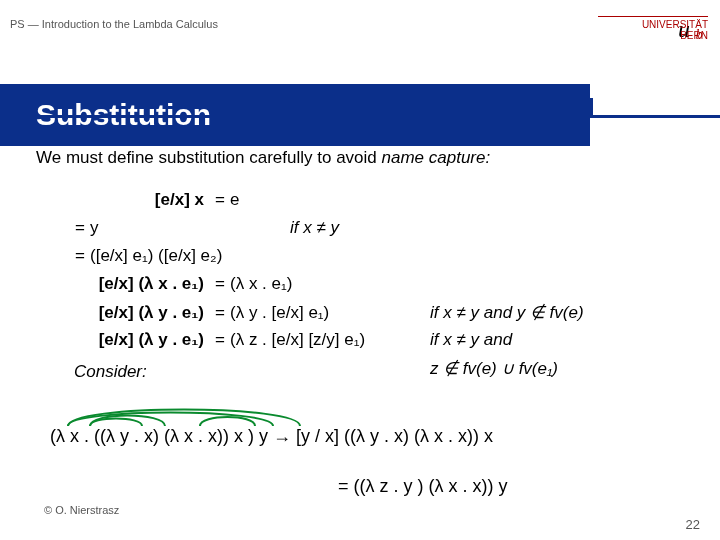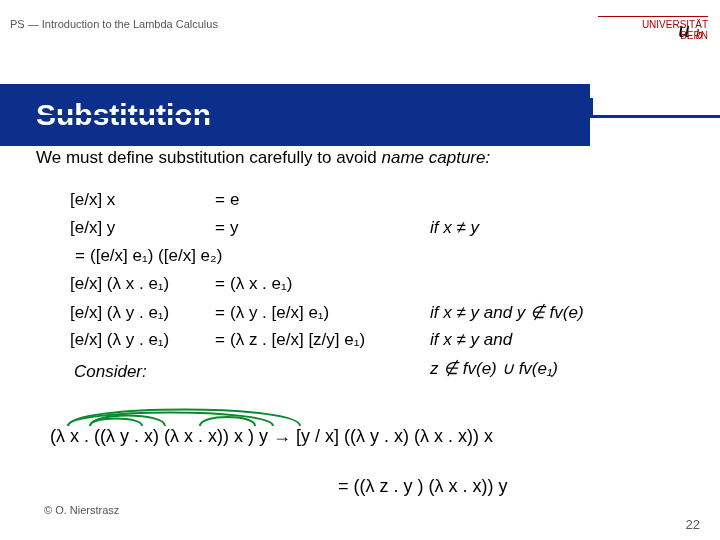--- a/index.html
+++ b/index.html
@@ -87,21 +87,21 @@
   }
   .intro .em { font-style: italic; }
   .rules {
     position: absolute;
     top: 190px;
     left: 70px;
     font-size: 17px;
     color: #000;
   }
   .rules .row { display: flex; align-items: baseline; height: 28px; }
-  .rules .lhs { width: 140px; padding-right: 6px; }
+  .rules .lhs { width: 140px; text-align: right; padding-right: 6px; font-weight: bold; }
   .rules .eq  { width: 20px; text-align: center; }
   .rules .rhs { width: 200px; text-align: left; white-space: nowrap; }
   .rules .cond { width: 220px; text-align: left; font-style: italic; white-space: nowrap; }
   .consider {
     position: absolute;
     top: 362px;
     left: 74px;
     font-style: italic;
     font-size: 17px;
   }
@@ -165,21 +165,20 @@
 </div>
 
 <div class="rules">
   <div class="row">
     <div class="lhs">[e/x] x</div>
     <div class="eq">=</div>
     <div class="rhs">e</div>
     <div class="cond"></div>
   </div>
   <div class="row">
-    <div class="lhs">[e/x] y</div>
     <div class="eq">=</div>
     <div class="rhs">y</div>
     <div class="cond">if x ≠ y</div>
   </div>
   <div class="row">
     <div class="eq">=</div>
     <div class="rhs">([e/x] e₁) ([e/x] e₂)</div>
     <div class="cond"></div>
   </div>
   <div class="row">

